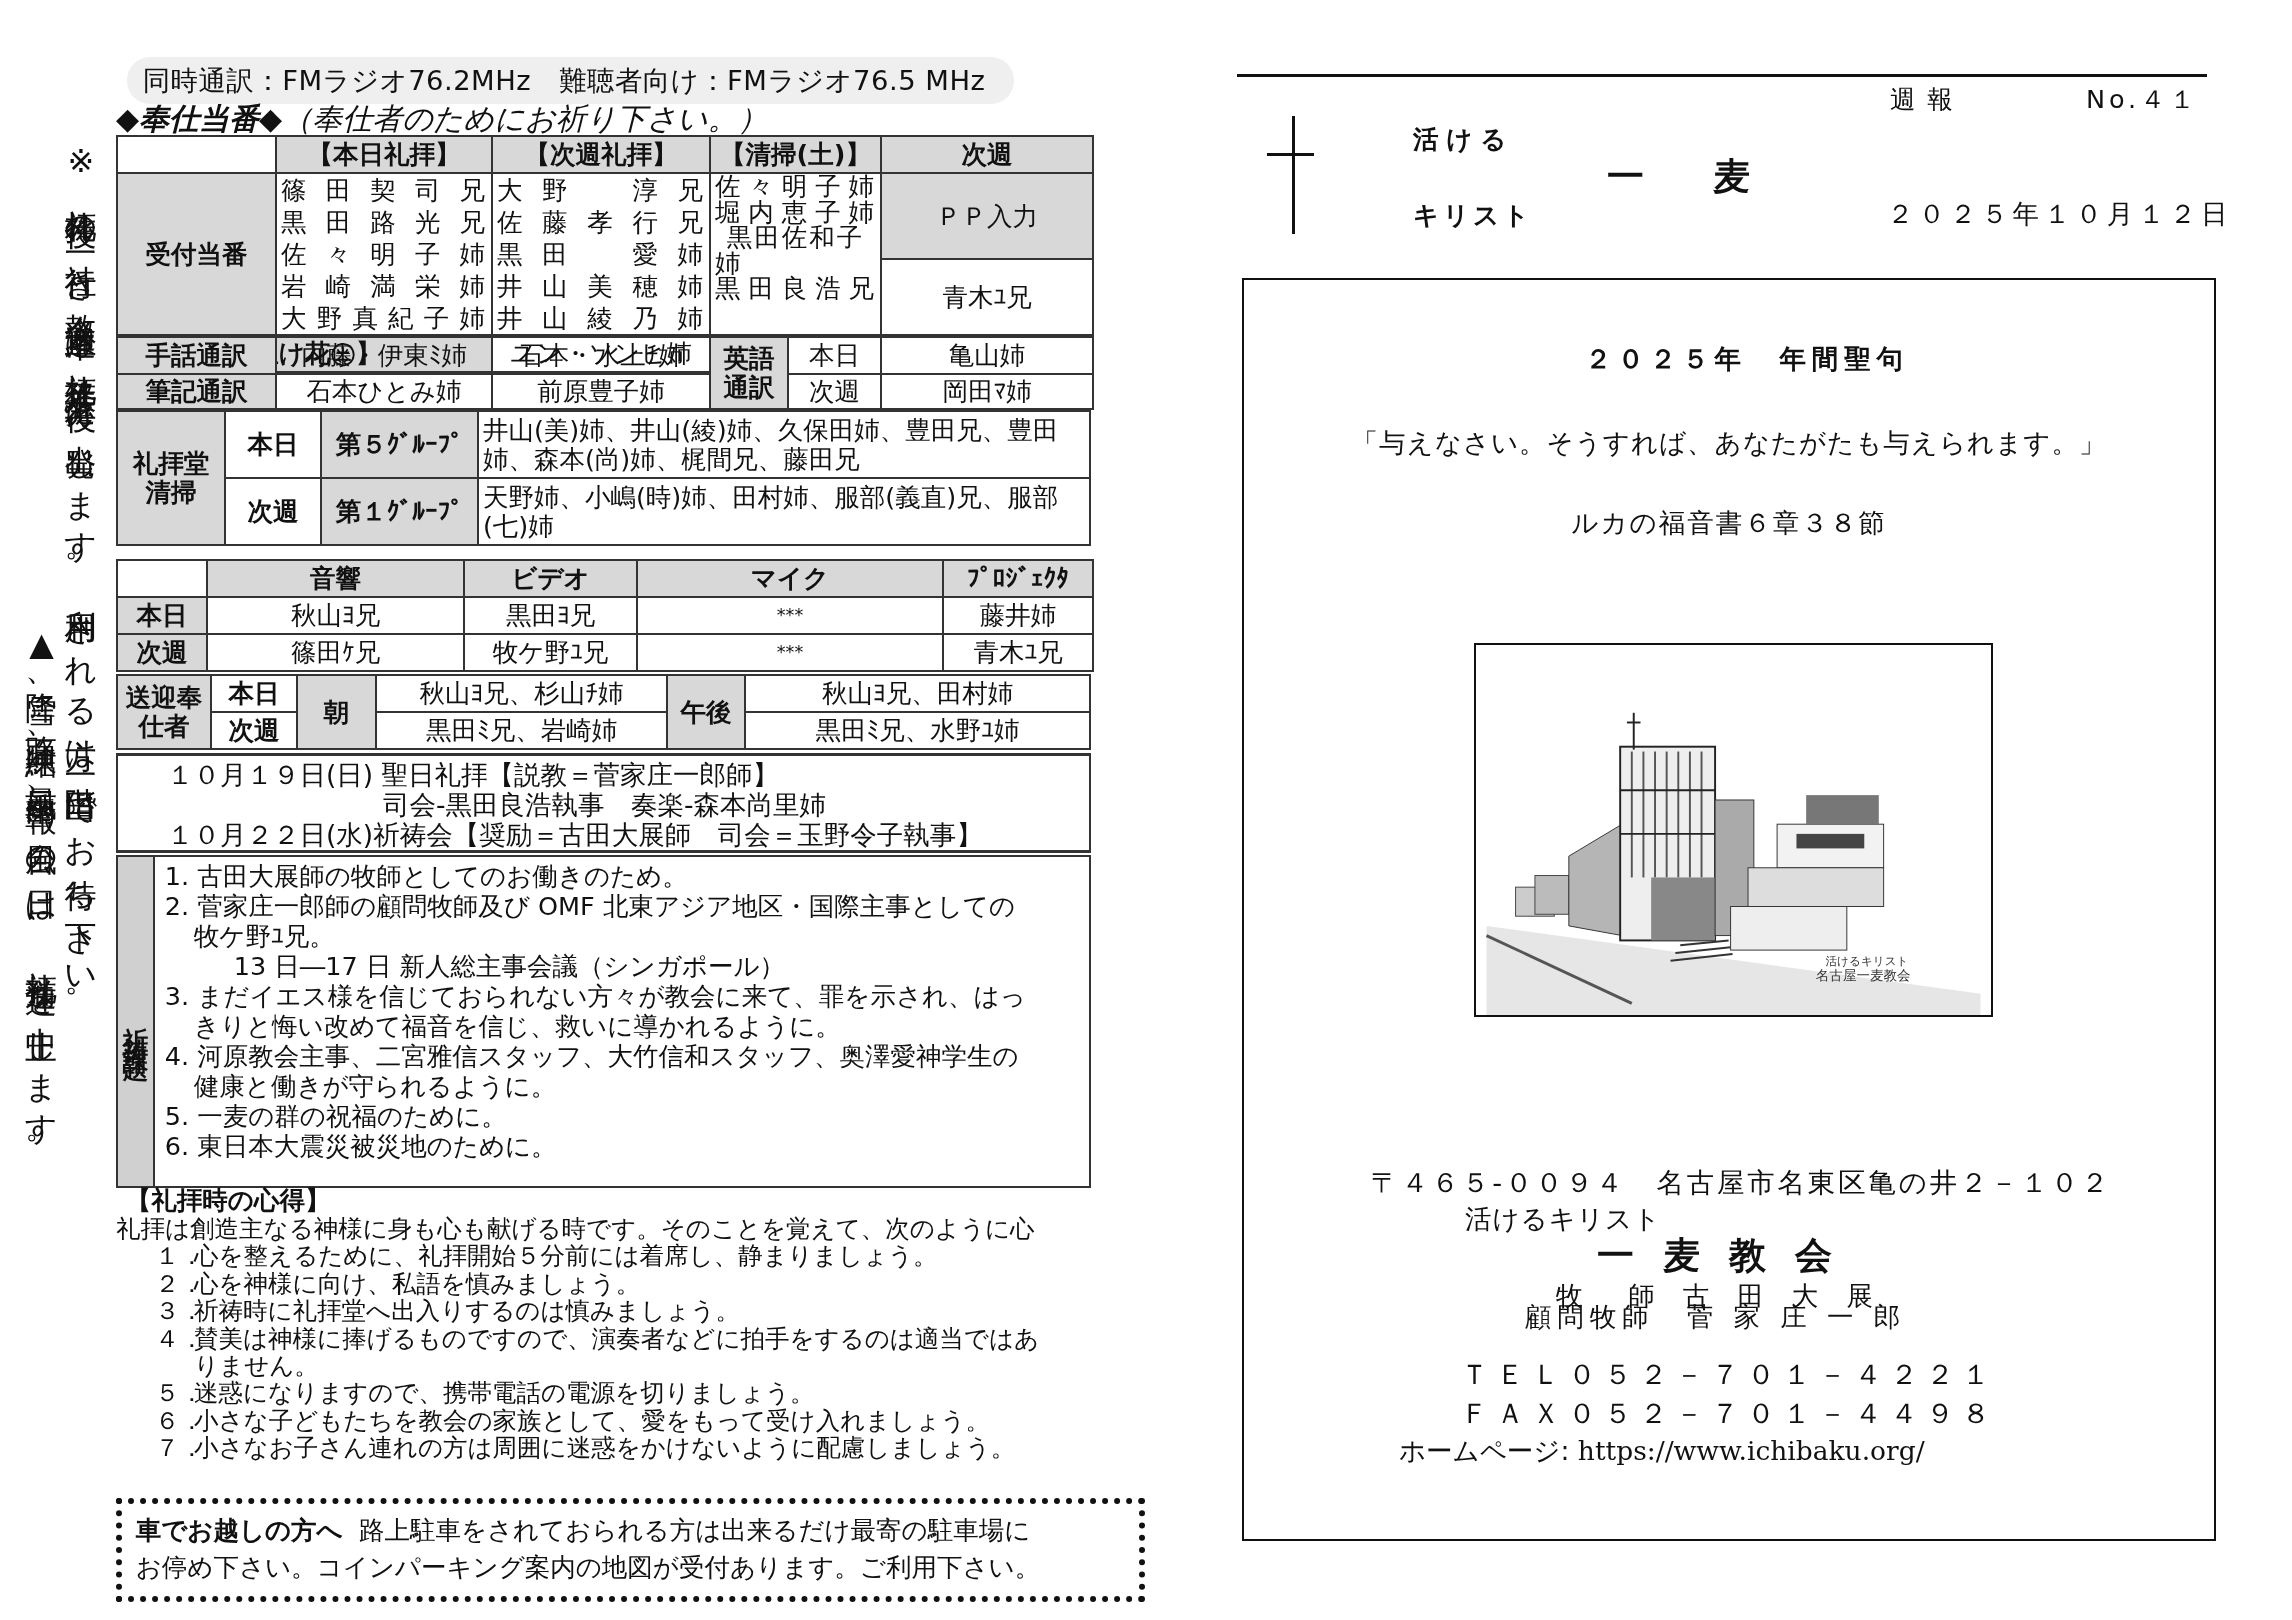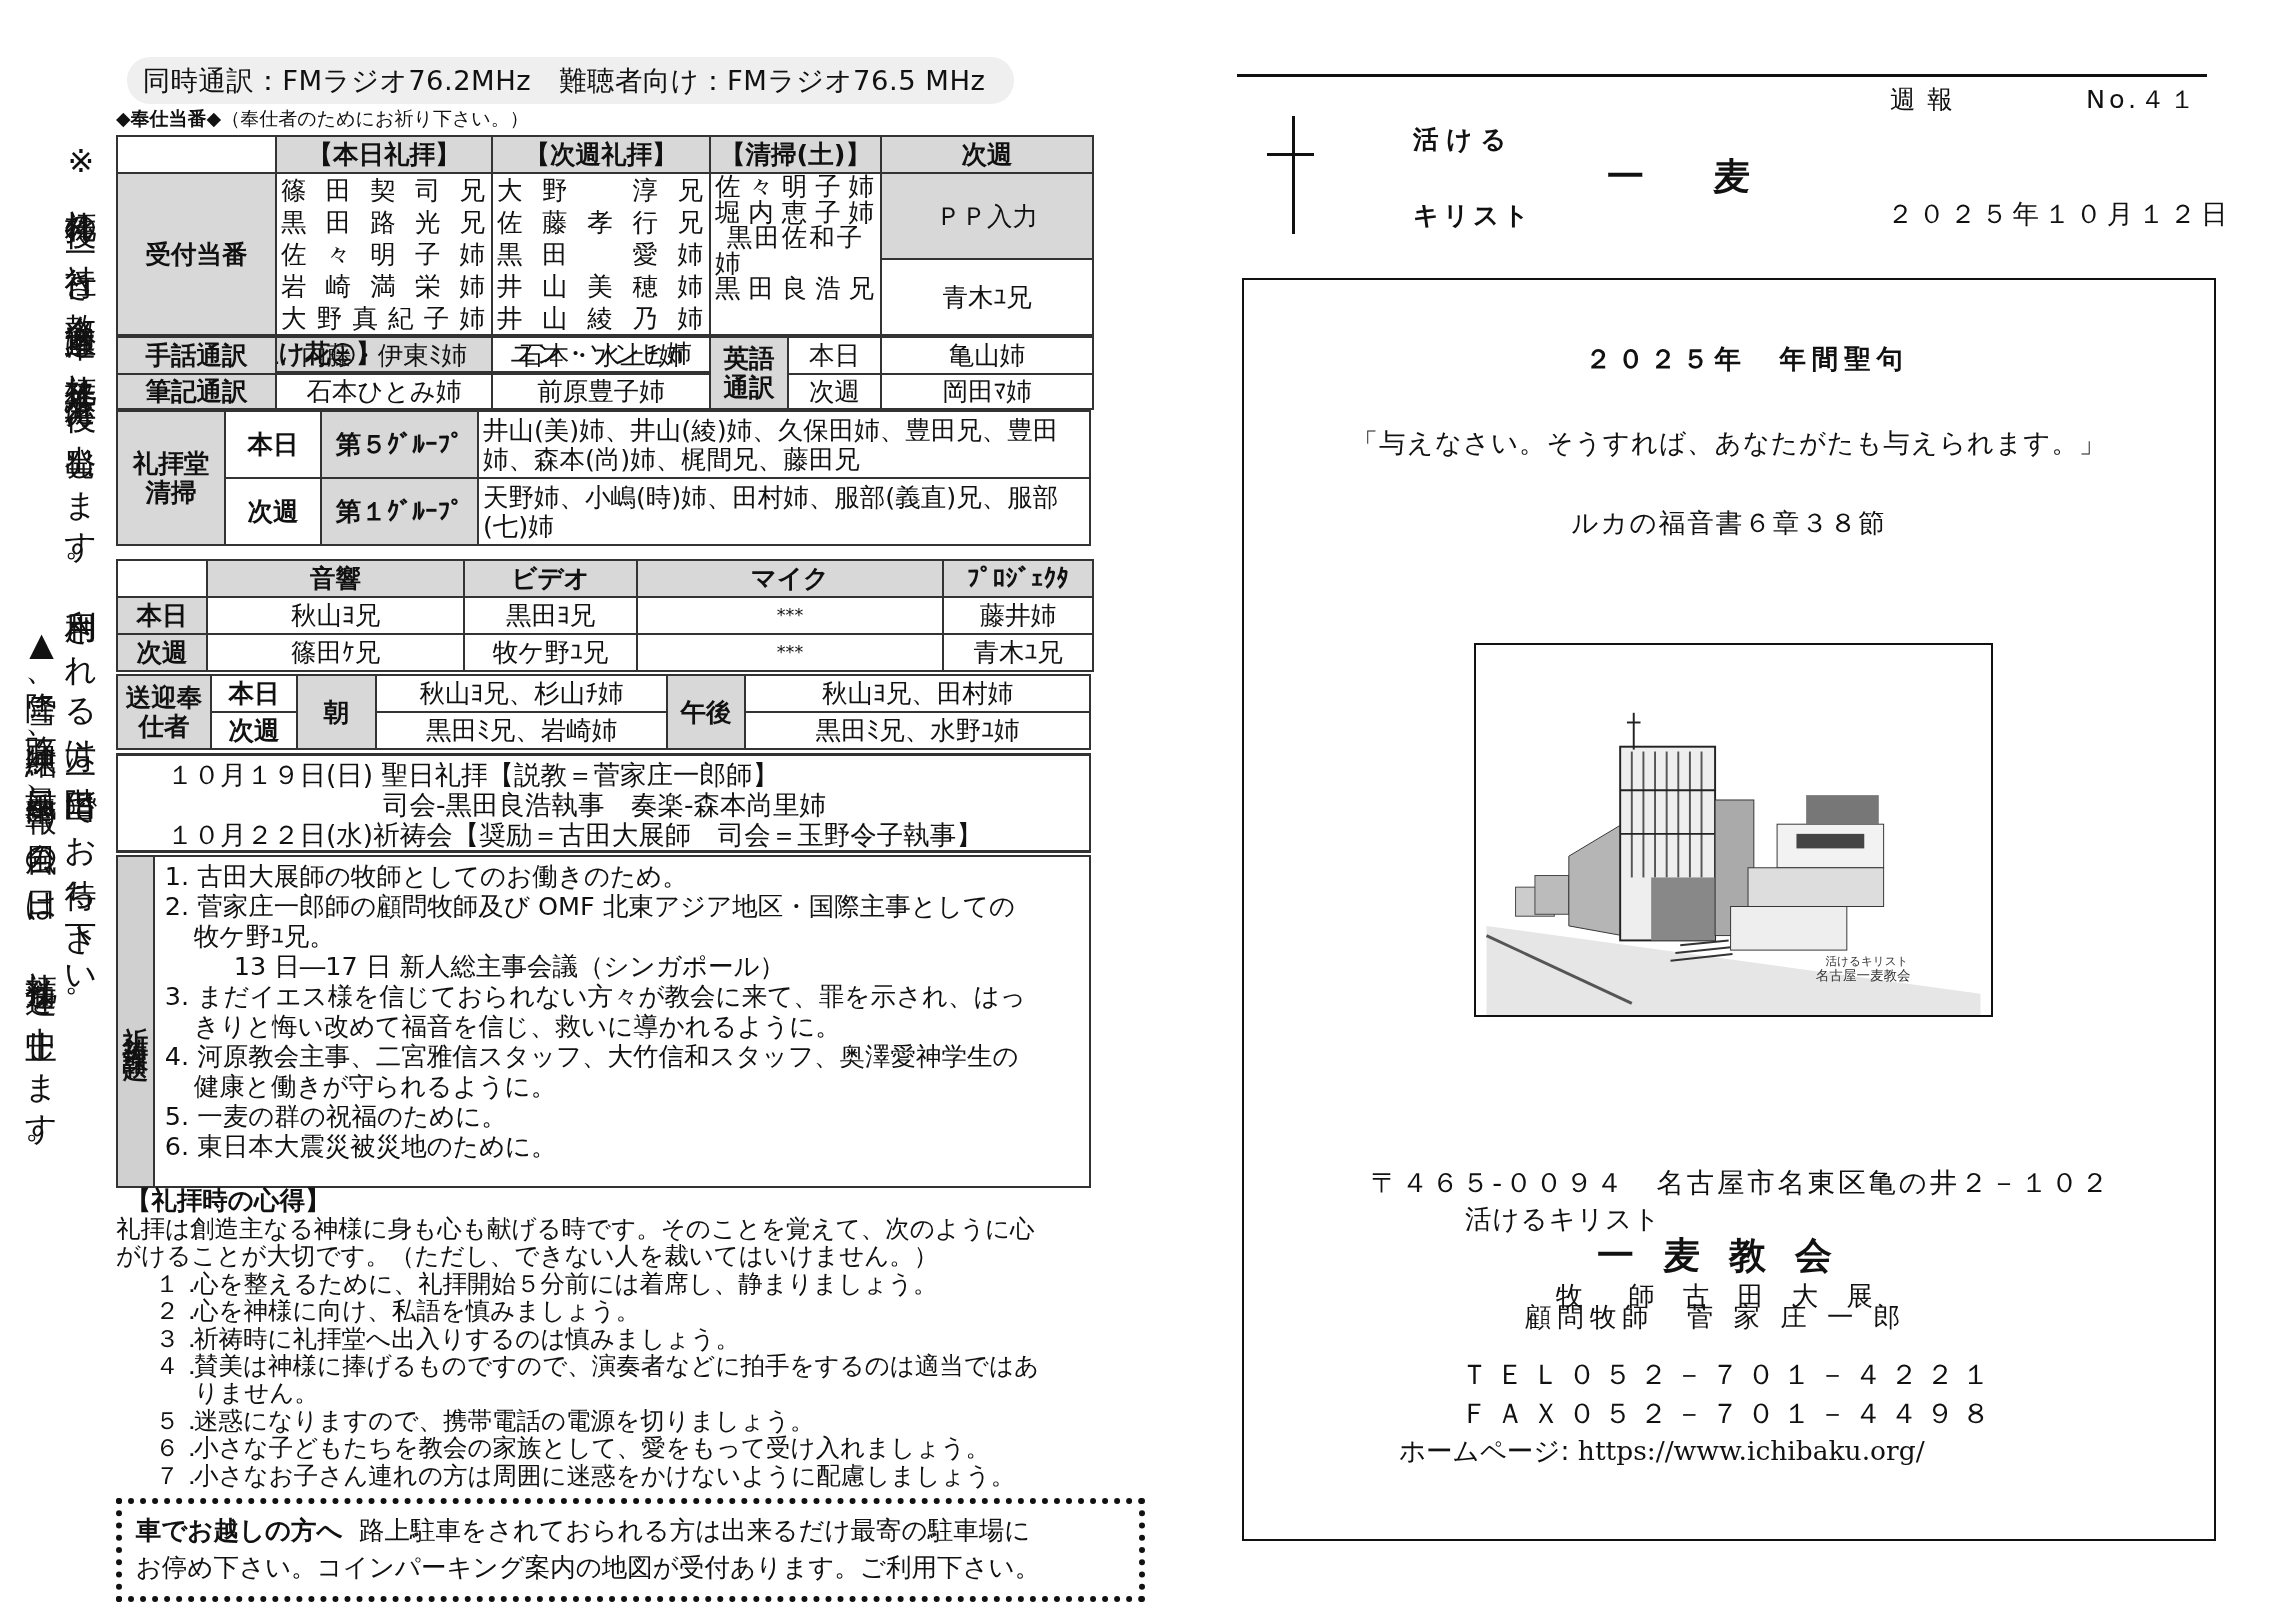--- a/index.html
+++ b/index.html
@@ -6,21 +6,21 @@
   html, body { width: 2293px; height: 1620px; background: #ffffff; overflow: hidden; }
   body { position: relative; font-family: "DejaVu Sans", sans-serif; color: #111; }
 
   
   .radio-bar {
     position: absolute; left: 127px; top: 57px; width: 887px; height: 47px;
     background: #efefef; font-size: 27.4px; line-height: 47px; padding-left: 15.7px;
     letter-spacing: 0.5px;
     border-radius: 23px;
   }
-  .duty-heading { position: absolute; left: 116px; top: 102px; font-size: 19px; line-height: 33px; }
+  .duty-heading { position: absolute; left: 116px; top: 102px; font-size: 30px; line-height: 33px; font-style: italic; }
   .duty-heading b { font-weight: bold; }
 
   table.grid { position: absolute; border-collapse: collapse; table-layout: fixed; }
   table.grid td { border: 2px solid #333; font-size: 25.5px; line-height: 29px; text-align: center; vertical-align: middle; padding: 0 3.9px; }
   .g { background: #d8d8d8; }
   .hd { font-weight: bold; }
   .names { text-align: justify; text-align-last: justify; letter-spacing: 2px; margin-top: 15px; }
   .names div { line-height: 32px; }
   .names.tight div { line-height: 25.5px; }
   .lt { text-align: left !important; }
@@ -296,21 +296,20 @@
     <li>4. 河原教会主事、二宮雅信スタッフ、大竹信和スタッフ、奥澤愛神学生の</li>
     <li class="sub">健康と働きが守られるように。</li>
     <li>5. 一麦の群の祝福のために。</li>
     <li>6. 東日本大震災被災地のために。</li>
   </ol>
 </div>
 
 <div class="rules">
   <h3>【礼拝時の心得】</h3>
   <p>礼拝は創造主なる神様に身も心も献げる時です。そのことを覚えて、次のように心</p>
-  <p>がけることが大切です。（ただし、できない人を裁いてはいけません。）</p>
   <ol>
     <li><span class="n">１．</span><span>心を整えるために、礼拝開始５分前には着席し、静まりましょう。</span></li>
     <li><span class="n">２．</span><span>心を神様に向け、私語を慎みましょう。</span></li>
     <li><span class="n">３．</span><span>祈祷時に礼拝堂へ出入りするのは慎みましょう。</span></li>
     <li><span class="n">４．</span><span>賛美は神様に捧げるものですので、演奏者などに拍手をするのは適当ではあ</span><div class="cont">りません。</div></li>
     <li><span class="n">５．</span><span>迷惑になりますので、携帯電話の電源を切りましょう。</span></li>
     <li><span class="n">６．</span><span>小さな子どもたちを教会の家族として、愛をもって受け入れましょう。</span></li>
     <li><span class="n">７．</span><span>小さなお子さん連れの方は周囲に迷惑をかけないように配慮しましょう。</span></li>
   </ol>
 </div>

